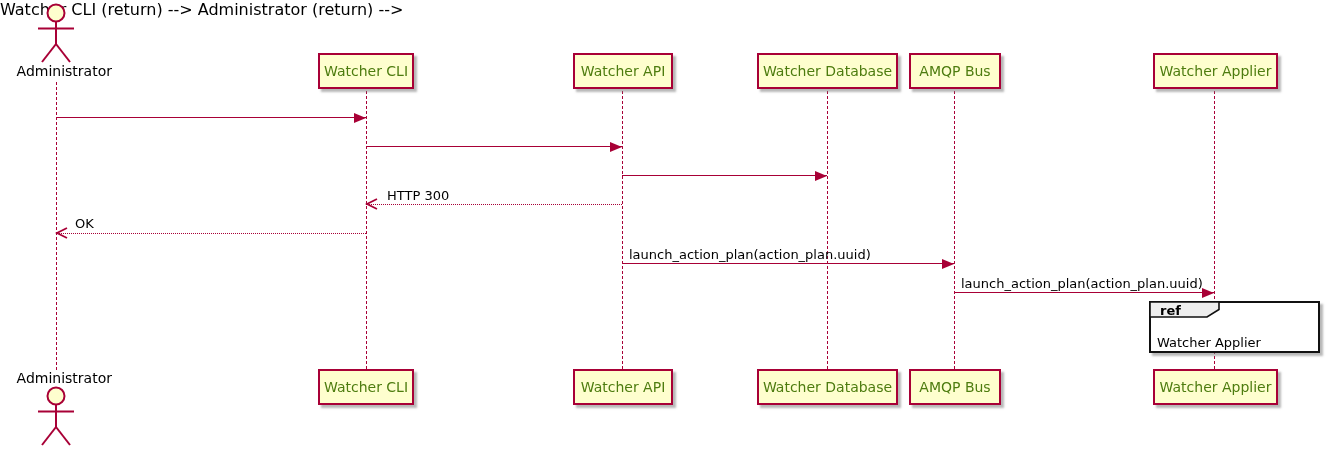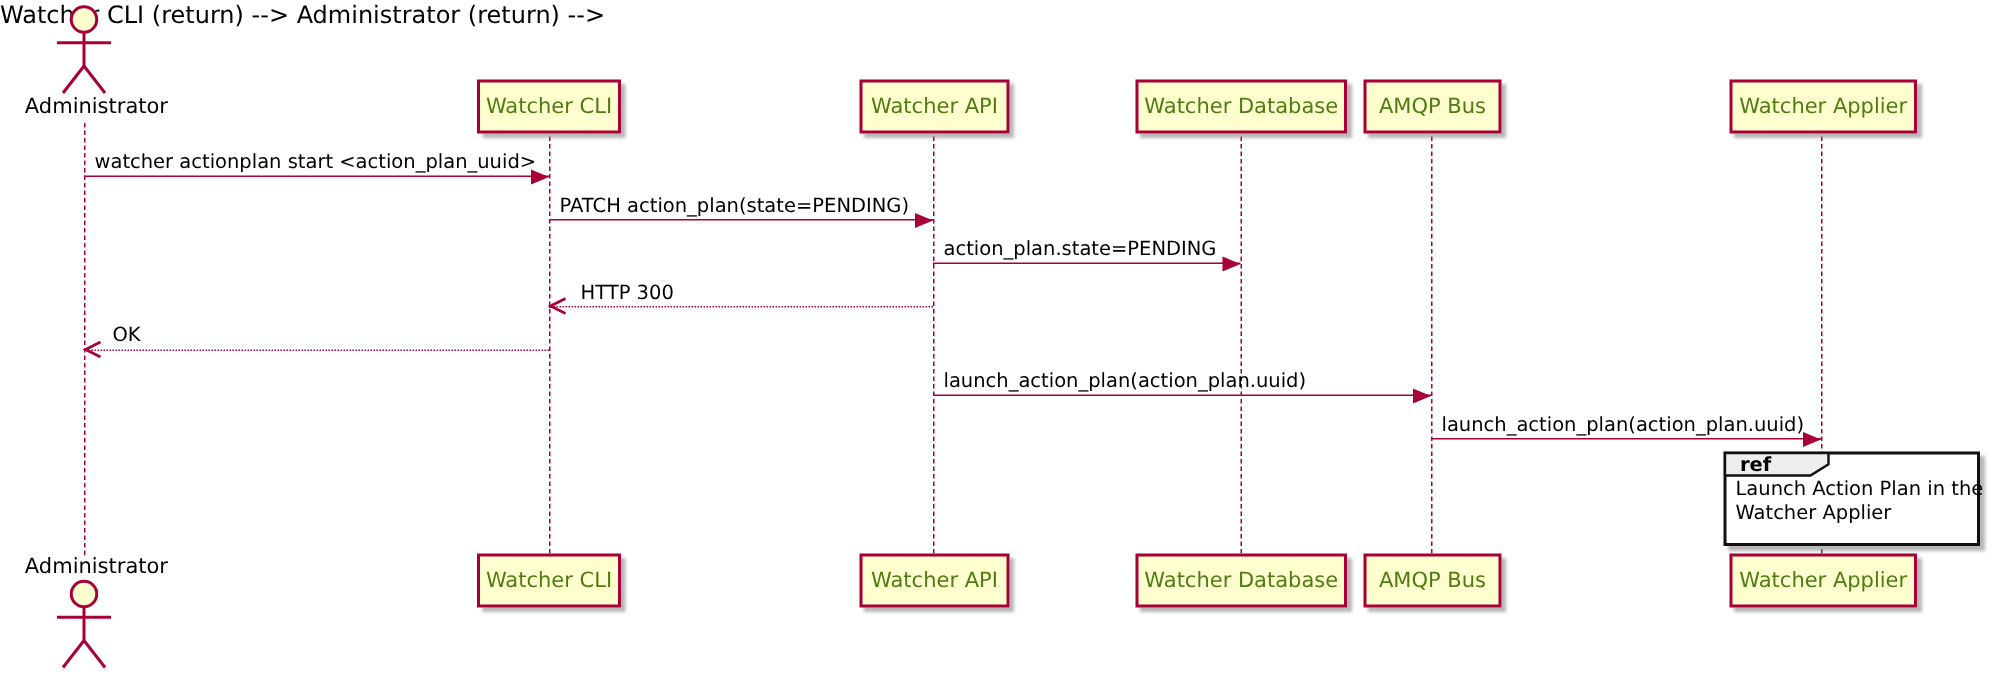--- a/index.html
+++ b/index.html
@@ -117,31 +117,28 @@
   <div class="pbox" style="left:1153px; top:53px; width:125px;">Watcher Applier</div>
 
   
   <div class="pbox" style="left:318px; top:369px; width:96px;">Watcher CLI</div>
   <div class="pbox" style="left:573px; top:369px; width:100px;">Watcher API</div>
   <div class="pbox" style="left:757px; top:369px; width:141px;">Watcher Database</div>
   <div class="pbox" style="left:909px; top:369px; width:92px;">AMQP Bus</div>
   <div class="pbox" style="left:1153px; top:369px; width:125px;">Watcher Applier</div>
 
   
-  <div class="msg-label" style="left:63px; top:101px;">watcher actionplan start &lt;action_plan_uuid&gt;</div>
   <div class="msg-line" style="left:56px; top:117px; width:310px;"></div>
   <div class="tri-right" style="left:354px; top:113px;"></div>
 
   
-  <div class="msg-label" style="left:373px; top:130px;">PATCH action_plan(state=PENDING)</div>
   <div class="msg-line" style="left:366px; top:146px; width:256px;"></div>
   <div class="tri-right" style="left:610px; top:142px;"></div>
 
   
-  <div class="msg-label" style="left:629px; top:159px;">action_plan.state=PENDING</div>
   <div class="msg-line" style="left:622px; top:175px; width:205px;"></div>
   <div class="tri-right" style="left:815px; top:171px;"></div>
 
    Watcher CLI (return) --&gt;
   <div class="msg-label" style="left:387px; top:188px;">HTTP 300</div>
   <div class="msg-line dotted" style="left:366px; top:204px; width:256px;"></div>
   <svg class="vee-left" style="left:365px; top:198px;" width="13" height="12" viewBox="0 0 13 12">
     <path d="M12 1 L2 6 L12 11" fill="none" stroke="#A80036" stroke-width="1.8"></path>
   </svg>
 
@@ -156,22 +153,21 @@
   <div class="msg-label" style="left:629px; top:247px;">launch_action_plan(action_plan.uuid)</div>
   <div class="msg-line" style="left:622px; top:263px; width:332px;"></div>
   <div class="tri-right" style="left:942px; top:259px;"></div>
 
   
   <div class="msg-label" style="left:961px; top:276px;">launch_action_plan(action_plan.uuid)</div>
   <div class="msg-line" style="left:954px; top:292px; width:260px;"></div>
   <div class="tri-right" style="left:1202px; top:288px;"></div>
 
   
-  <div class="ref-box" style="left:1149px; top:301px; width:171px; height:63px;">
+  <div class="ref-box" style="left:1149px; top:301px; width:171px; height:52px;">
     <svg class="ref-tab" width="72" height="17" viewBox="0 0 72 17">
       <path d="M1 1 H70 V8.5 L58 16 H1 Z" fill="#EEEEEE" stroke="#111111" stroke-width="1.6"></path>
     </svg>
     <div class="ref-tab-label">ref</div>
-    <div class="ref-text" style="top:16px;">Launch Action Plan in the</div>
     <div class="ref-text" style="top:32px;">Watcher Applier</div>
   </div>
 
 </div>
 
 </body></html>

